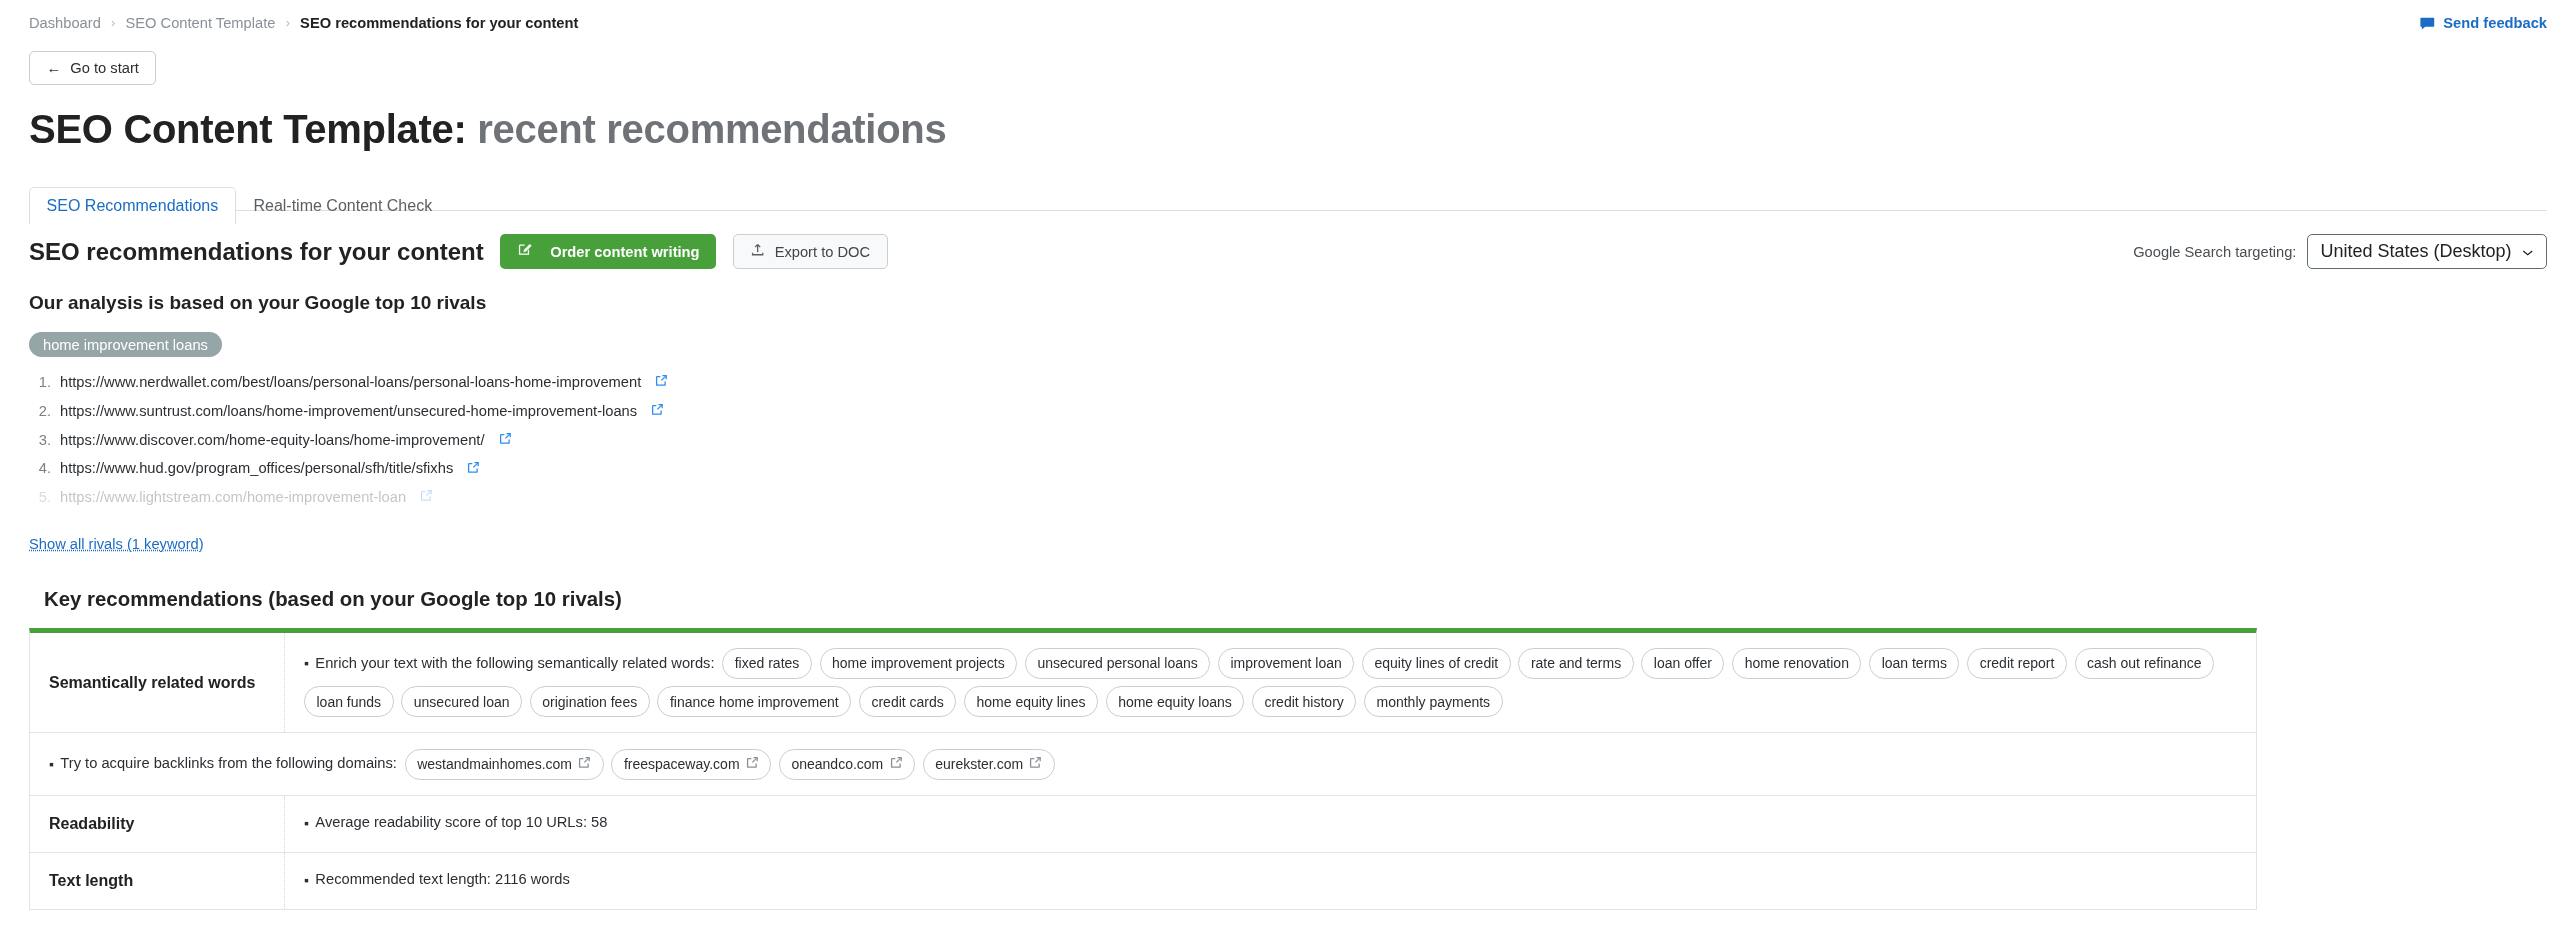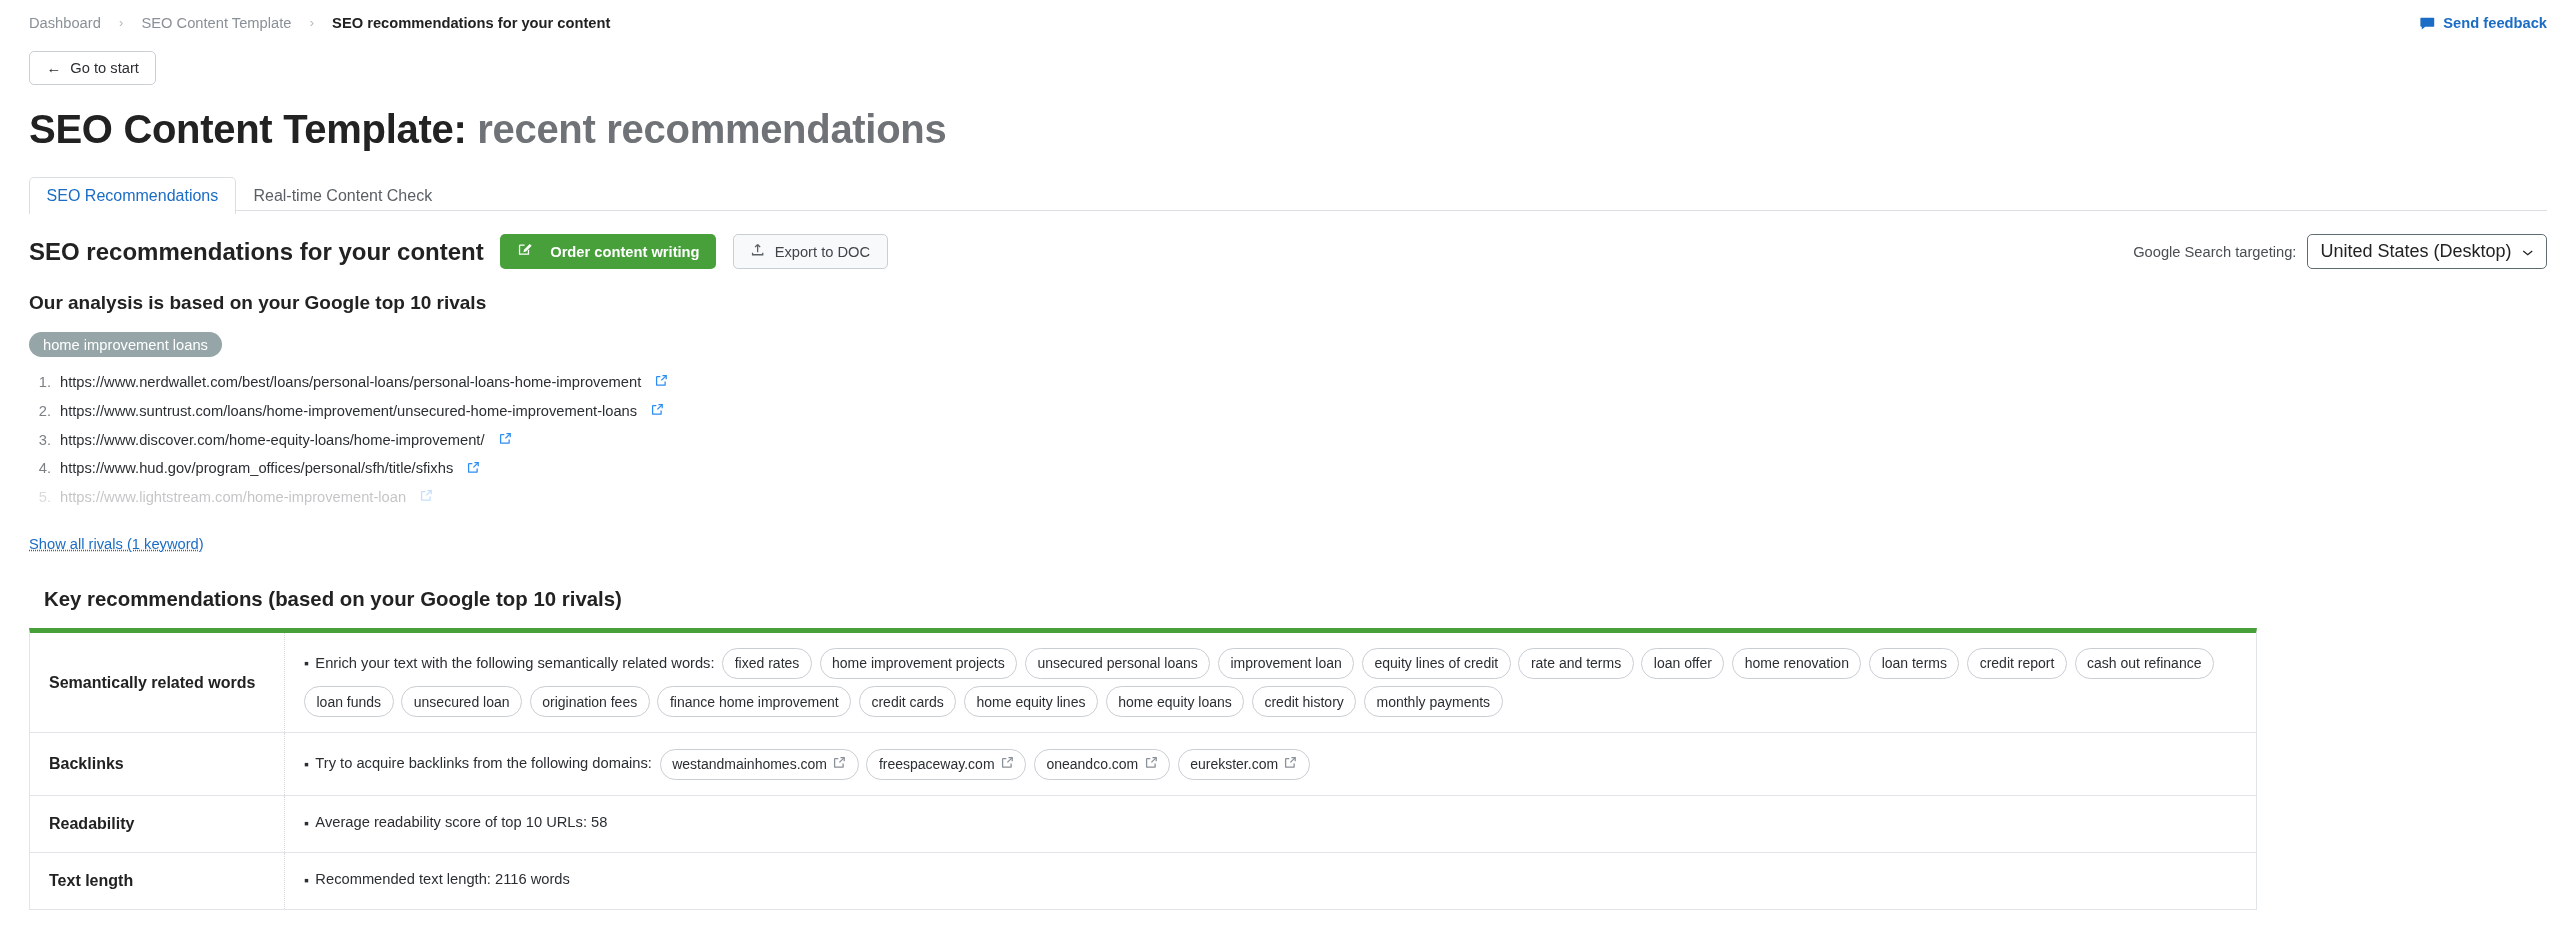--- a/index.html
+++ b/index.html
@@ -22,21 +22,21 @@
     align-items: center;
     justify-content: space-between;
     padding: 10.2px 29px 0 29px;
     height: 36px;
   }
   .breadcrumb {
     display: flex;
     align-items: center;
     font-size: 14.7px;
     color: #6c757d;
-    gap: 8px;
+    gap: 0;
   }
   .breadcrumb .crumb {
     color: #8a9097;
     text-decoration: none;
   }
   .breadcrumb .crumb.current {
     color: #222222;
     font-weight: bold;
   }
   .breadcrumb .sep {
@@ -99,21 +99,21 @@
   }
   .tab {
     font-size: 16px;
     padding: 9px 16.6px 9px 16.6px;
     color: #5a5f64;
     cursor: pointer;
     border: 1.3px solid transparent;
     border-bottom: none;
     border-radius: 5.1px 5.1px 0 0;
     position: relative;
-    top: 4px;
+    top: 14px;
     background: transparent;
   }
   .tab.active {
     color: #1b6cc4;
     background: #ffffff;
     border-color: #dcdfe2;
   }
   .tab.active::after {
     content: "";
     position: absolute;
@@ -469,21 +469,20 @@
             <span class="word-chip"><span>finance home improvement</span></span>
             <span class="word-chip"><span>credit cards</span></span>
             <span class="word-chip"><span>home equity lines</span></span>
             <span class="word-chip"><span>home equity loans</span></span>
             <span class="word-chip"><span>credit history</span></span>
             <span class="word-chip"><span>monthly payments</span></span>
           </div>
         </div>
       </div>
       <div class="rec-row">
-        <div class="rec-label">Backlinks</div>
         <div class="rec-body">
           <div class="rec-line">
             <span class="rec-bullet-text">
               <span class="bullet">▪</span>
               <span>Try to acquire backlinks from the following domains:</span>
             </span>
             <span class="domain-chip">
               <span>westandmainhomes.com</span>
               <span><svg width="12.8" height="12.8" viewBox="0 0 24 24" fill="none" stroke="#8a9097" stroke-width="2.4">
                   <path d="M14 3h7v7"></path>

